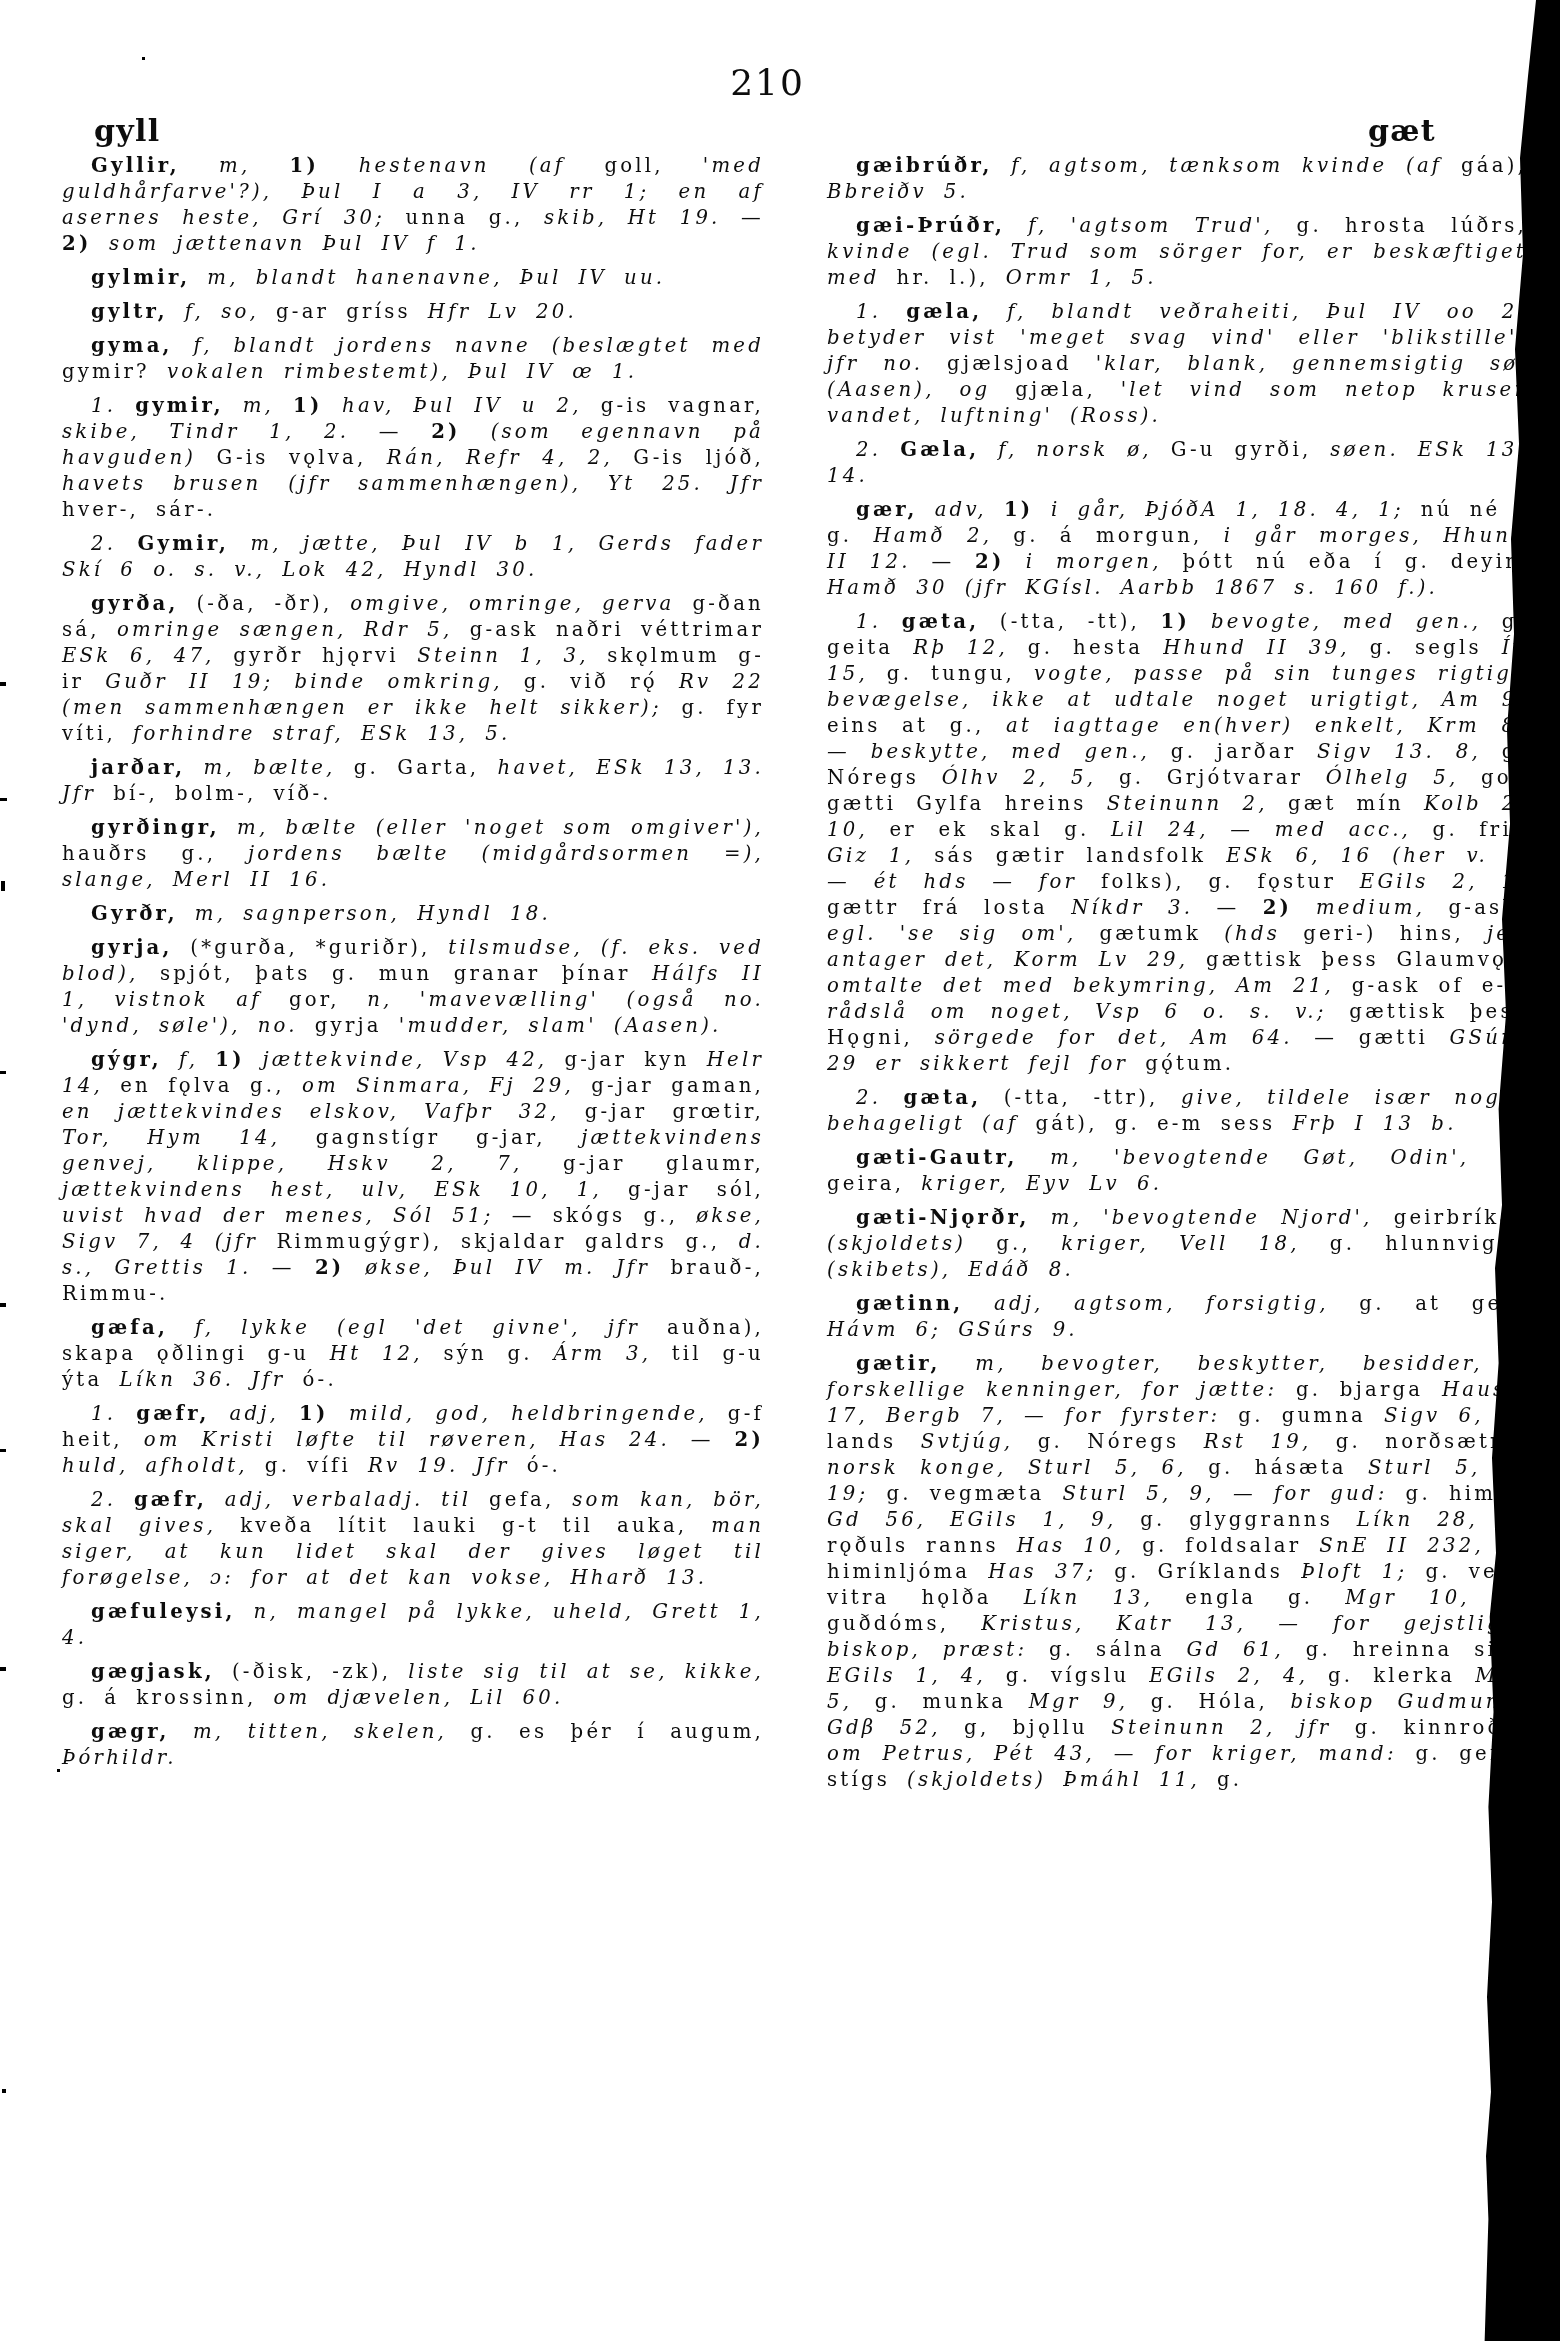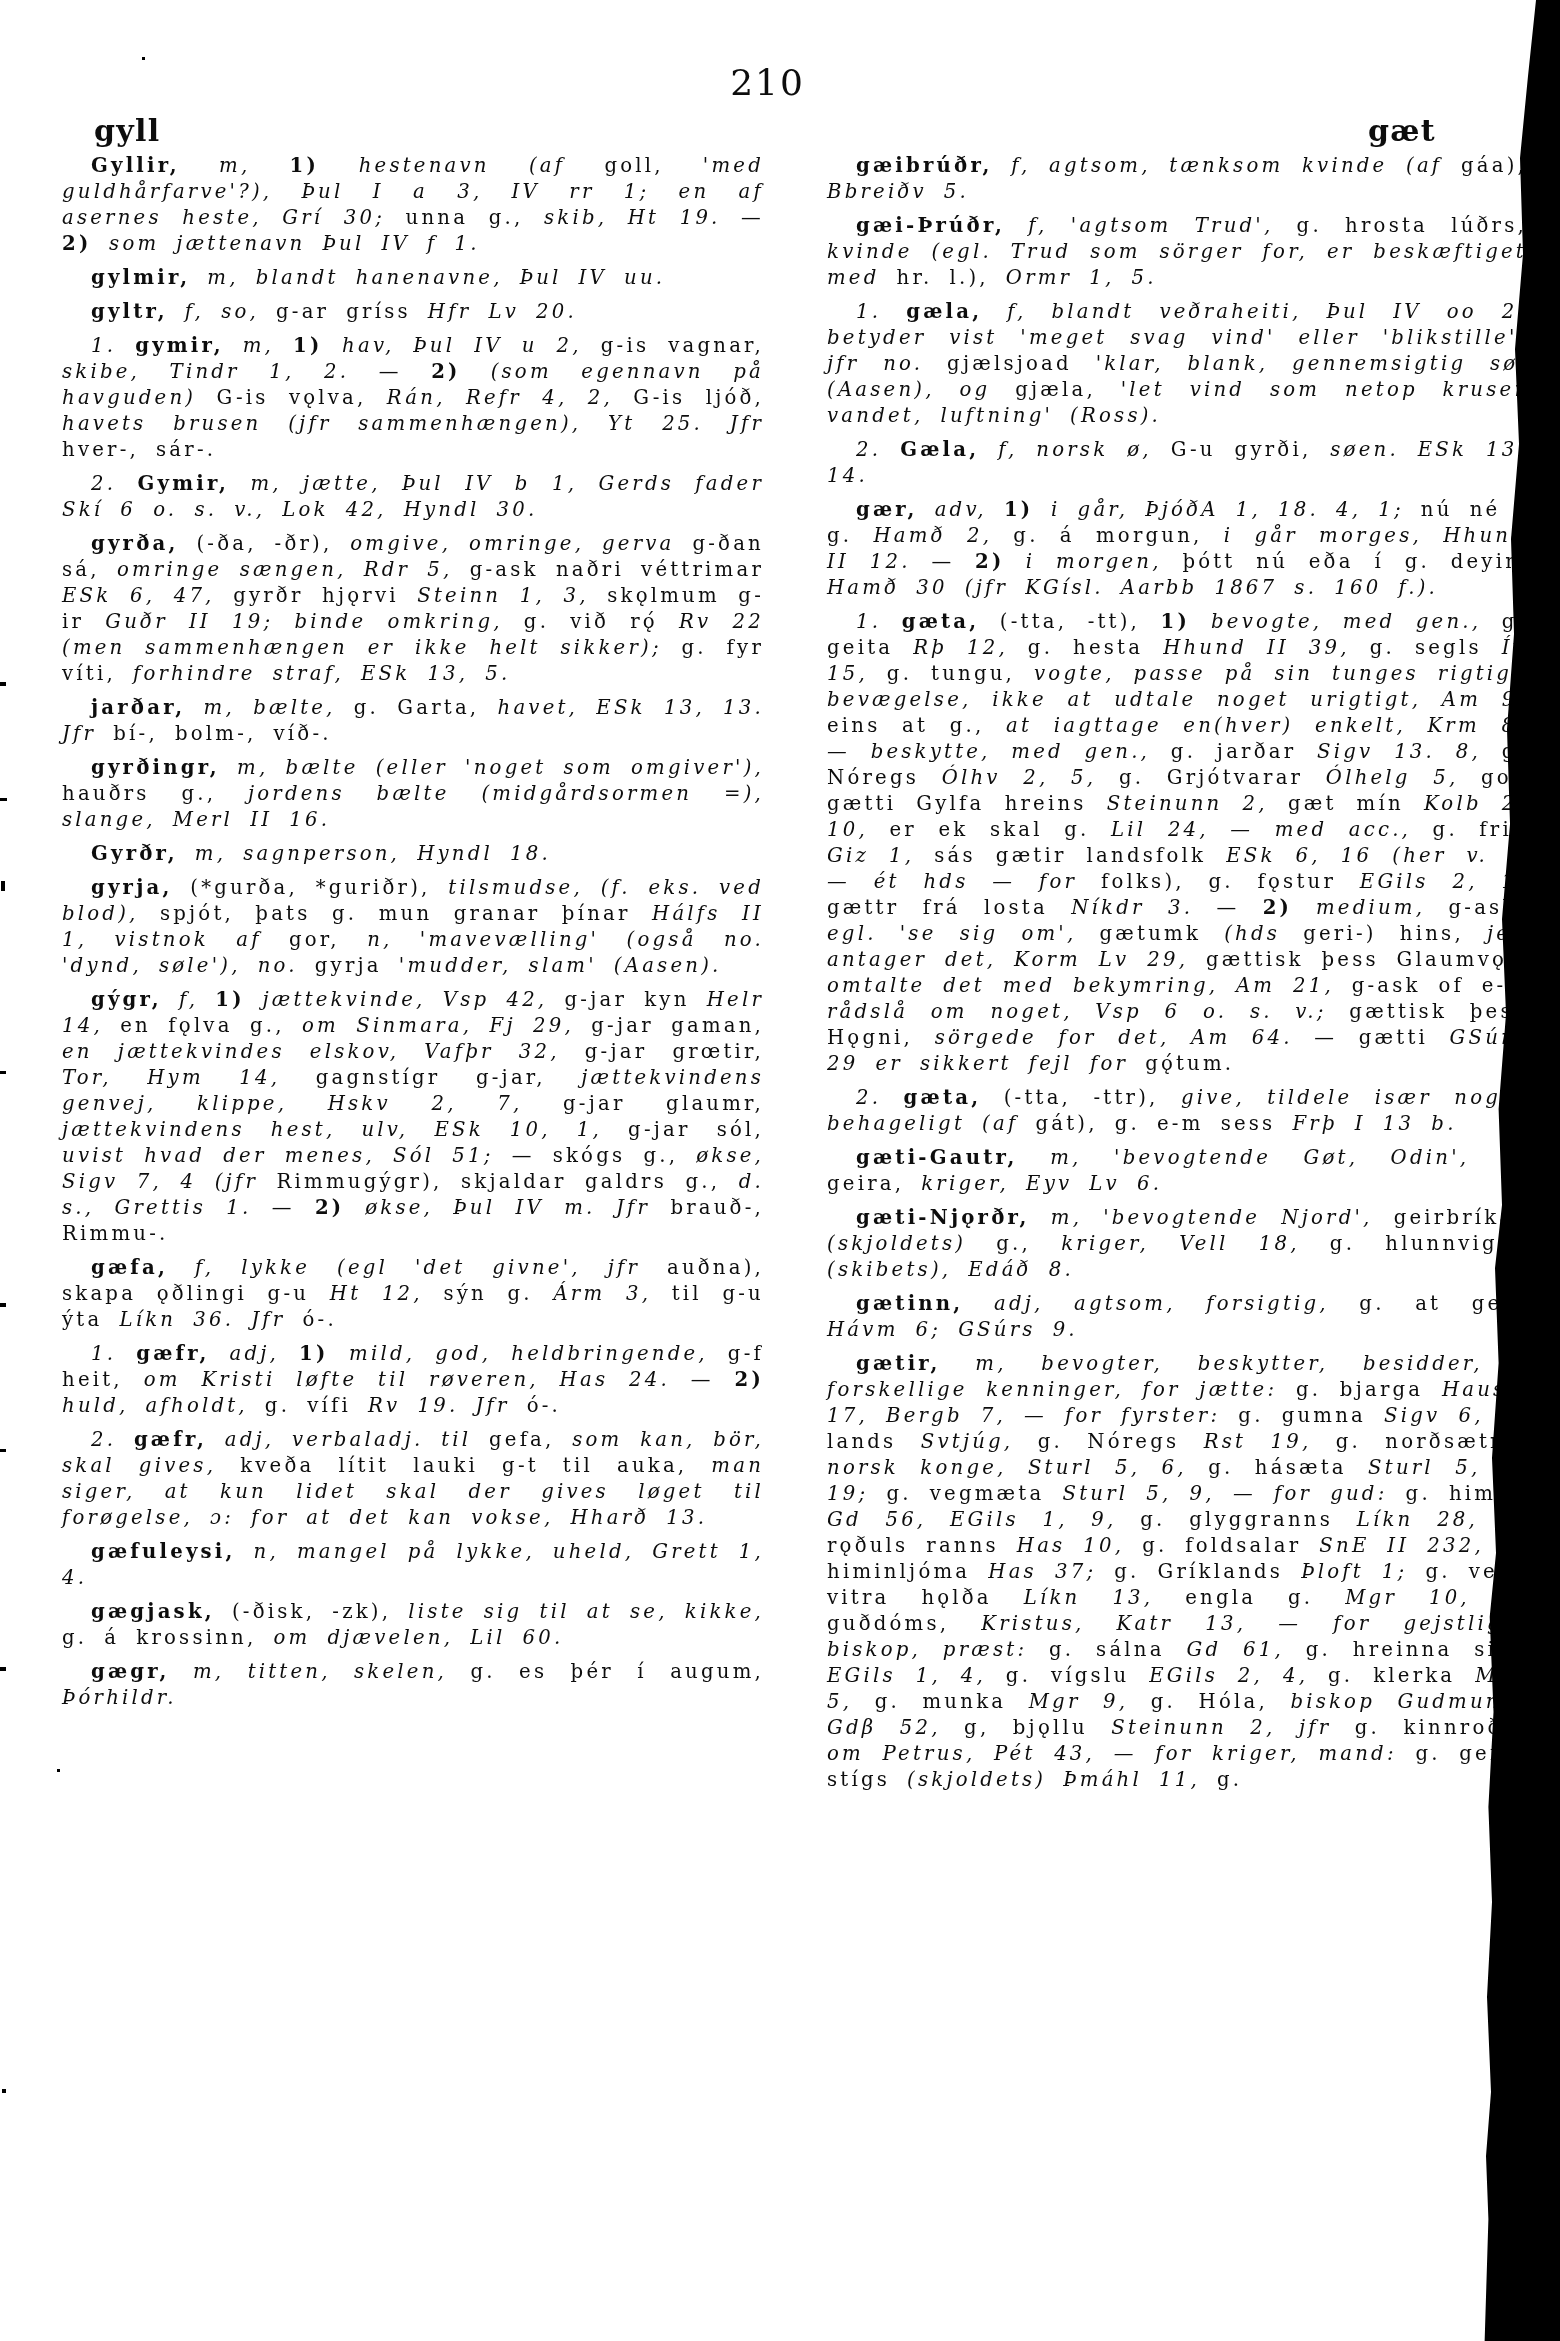--- a/index.html
+++ b/index.html
@@ -63,20 +63,21 @@
   <span class="header-catchword left">gyll</span>
 
   <span class="header-pagenum">210</span>
 
   <span class="header-catchword right">gæt</span>
 
   <div class="col col-left" id="col-left">
       <p class="entry"><b>Gyllir,</b><i> m, </i><b>1) </b><i>hestenavn (af </i><span>goll, </span><i>'med guldhårfarve'?), Þul I a 3, IV rr 1; en af asernes heste, Grí 30; </i><span>unna g., </span><i>skib, Ht 19. </i><span>— </span><b>2) </b><i>som jættenavn Þul IV f 1.</i></p>
       <p class="entry"><b>gylmir,</b><i> m, blandt hanenavne, Þul IV uu.</i></p>
       <p class="entry"><b>gyltr,</b><i> f, so, </i><span>g-ar gríss </span><i>Hfr Lv 20.</i></p>
+      <p class="entry"><b>gyma,</b><i> f, blandt jordens navne (beslægtet med </i><span>gymir? </span><i>vokalen rimbestemt), Þul IV œ 1.</i></p>
       <p class="entry"><i>1. </i><b>gymir,</b><i> m, </i><b>1) </b><i>hav, Þul IV u 2, </i><span>g-is vagnar, </span><i>skibe, Tindr 1, 2. </i><span>— </span><b>2) </b><i>(som egennavn på havguden) </i><span>G-is vǫlva, </span><i>Rán, Refr 4, 2, </i><span>G-is ljóð, </span><i>havets brusen (jfr sammenhængen), Yt 25. Jfr </i><span>hver-, sár-.</span></p>
       <p class="entry"><i>2. </i><b>Gymir,</b><i> m, jætte, Þul IV b 1, Gerds fader Skí 6 o. s. v., Lok 42, Hyndl 30.</i></p>
       <p class="entry"><b>gyrða,</b><span> (-ða, -ðr), </span><i>omgive, omringe, gerva </i><span>g-ðan sá, </span><i>omringe sængen, Rdr 5, </i><span>g-ask naðri véttrimar </span><i>ESk 6, 47, </i><span>gyrðr hjǫrvi </span><i>Steinn 1, 3, </i><span>skǫlmum g-ir </span><i>Guðr II 19; binde omkring, </i><span>g. við rǫ́ </span><i>Rv 22 (men sammenhængen er ikke helt sikker); </i><span>g. fyr víti, </span><i>forhindre straf, ESk 13, 5.</i></p>
       <p class="entry"><b>jarðar,</b><i> m, bælte, </i><span>g. Garta, </span><i>havet, ESk 13, 13. Jfr </i><span>bí-, bolm-, víð-.</span></p>
       <p class="entry"><b>gyrðingr,</b><i> m, bælte (eller 'noget som omgiver'), </i><span>hauðrs g., </span><i>jordens bælte (midgårdsormen =), slange, Merl II 16.</i></p>
       <p class="entry"><b>Gyrðr,</b><i> m, sagnperson, Hyndl 18.</i></p>
       <p class="entry"><b>gyrja,</b><span> (*gurða, *guriðr), </span><i>tilsmudse, (f. eks. ved blod), </i><span>spjót, þats g. mun granar þínar </span><i>Hálfs II 1, vistnok af </i><span>gor, </span><i>n, 'mavevælling' (også no. 'dynd, søle'), no. </i><span>gyrja </span><i>'mudder, slam' (Aasen).</i></p>
       <p class="entry"><b>gýgr,</b><i> f, </i><b>1) </b><i>jættekvinde, Vsp 42, </i><span>g-jar kyn </span><i>Helr 14, </i><span>en fǫlva g., </span><i>om Sinmara, Fj 29, </i><span>g-jar gaman, </span><i>en jættekvindes elskov, Vafþr 32, </i><span>g-jar grœtir, </span><i>Tor, Hym 14, </i><span>gagnstígr g-jar, </span><i>jættekvindens genvej, klippe, Hskv 2, 7, </i><span>g-jar glaumr, </span><i>jættekvindens hest, ulv, ESk 10, 1, </i><span>g-jar sól, </span><i>uvist hvad der menes, Sól 51; </i><span>— skógs g., </span><i>økse, Sigv 7, 4 (jfr </i><span>Rimmugýgr), skjaldar galdrs g., </span><i>d. s., Grettis 1. </i><span>— </span><b>2) </b><i>økse, Þul IV m. Jfr </i><span>brauð-, Rimmu-.</span></p>
       <p class="entry"><b>gæfa,</b><i> f, lykke (egl 'det givne', jfr </i><span>auðna), skapa ǫðlingi g-u </span><i>Ht 12, </i><span>sýn g. </span><i>Árm 3, </i><span>til g-u ýta </span><i>Líkn 36. Jfr </i><span>ó-.</span></p>
       <p class="entry"><i>1. </i><b>gæfr,</b><i> adj, </i><b>1) </b><i>mild, god, heldbringende, </i><span>g-f heit, </span><i>om Kristi løfte til røveren, Has 24. </i><span>— </span><b>2) </b><i>huld, afholdt, </i><span>g. vífi </span><i>Rv 19. Jfr </i><span>ó-.</span></p>

